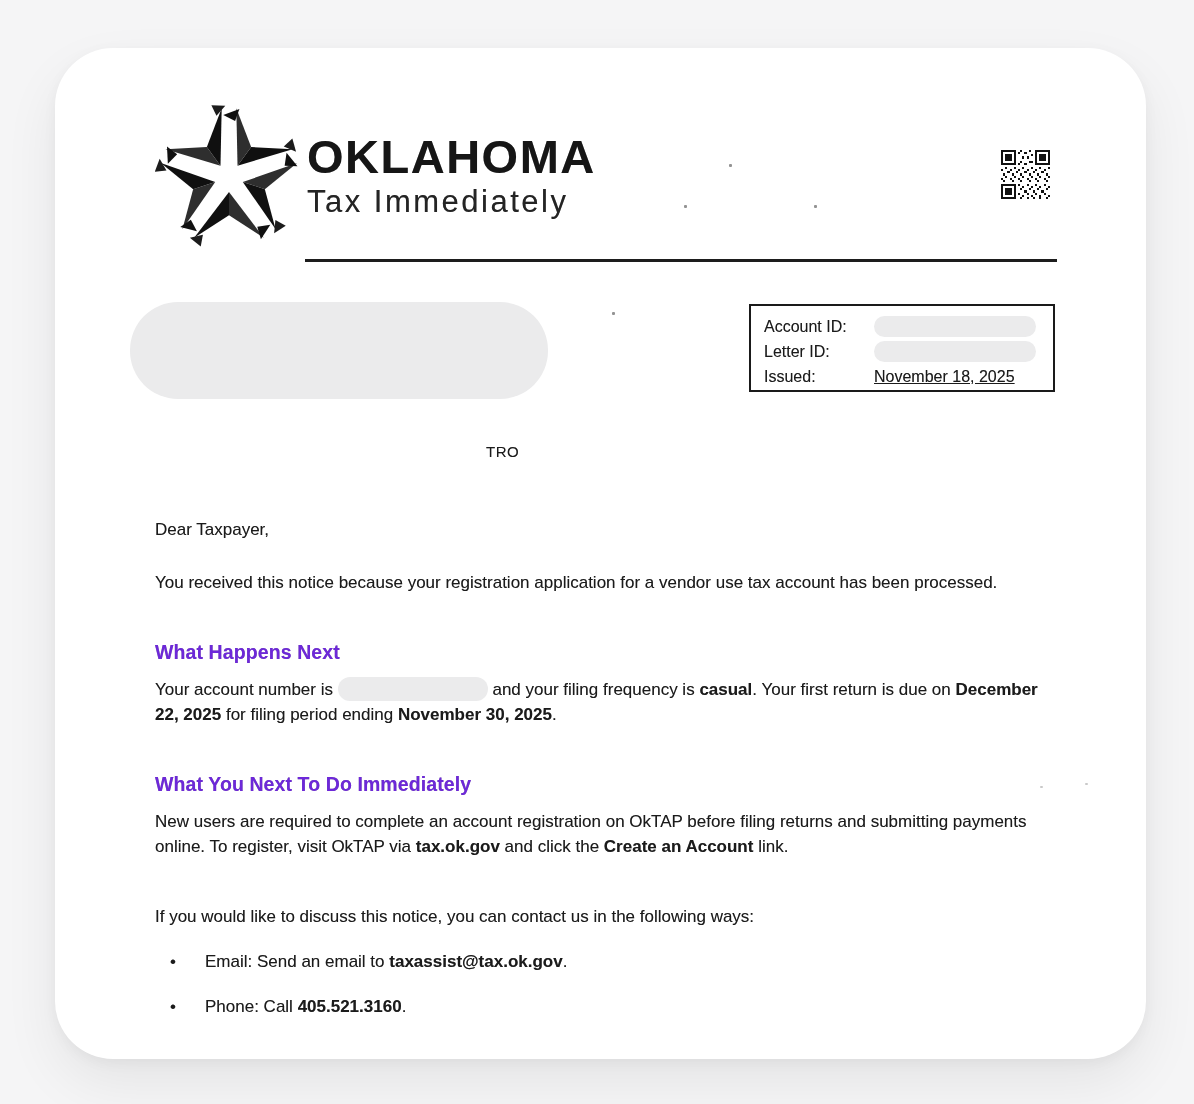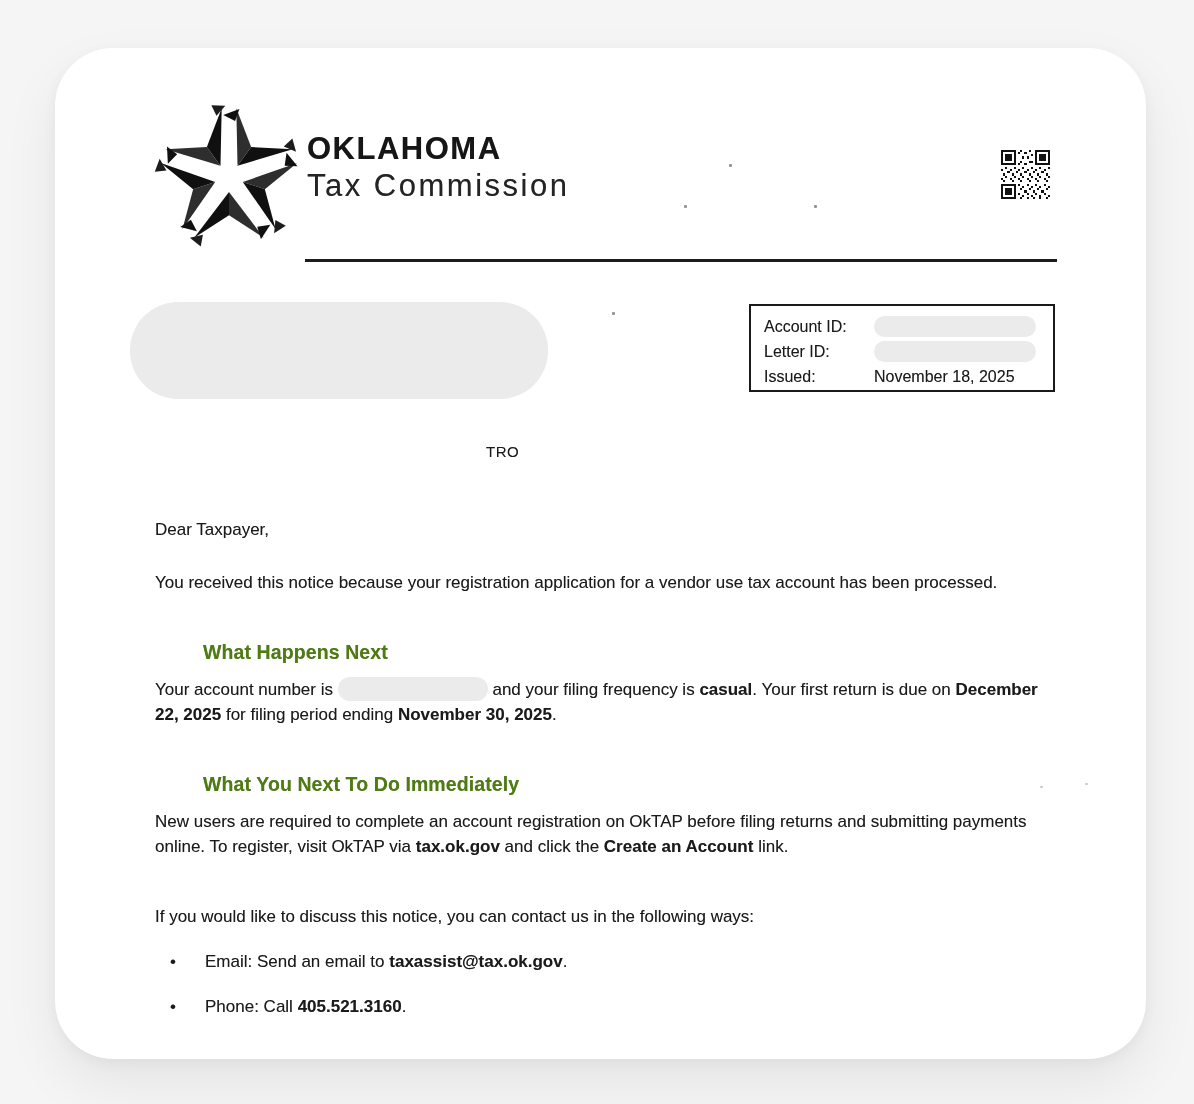--- a/index.html
+++ b/index.html
@@ -20,21 +20,21 @@
     padding: 57px 100px 0 100px;
   }
 
   .doc { color: #1b1b1b; text-shadow: 0 0 .5px rgba(25,25,25,.4); }
 
   
   .logo-row { display: flex; align-items: flex-start; position: relative; }
   .star-logo { width: 148px; height: 145px; flex: 0 0 auto; }
   .logo-text { margin-left: 4px; padding-top: 28px; }
   .org-name {
-    font-size: 31px; font-weight: 700; letter-spacing: 1.5px;
+    font-size: 47px; font-weight: 700; letter-spacing: 1.5px;
     color: #161616; line-height: 1;
   }
   .org-subtitle {
     font-size: 31px; font-weight: 400; letter-spacing: 2.5px;
     color: #242424; margin-top: 6px; line-height: 1;
   }
   .qr {
     position: absolute; top: 43px; right: -6px;
     width: 53px; height: 53px;
   }
@@ -52,29 +52,29 @@
   .info-box {
     margin-right: -9px; margin-top: 2px;
     width: 306px; height: 88px;
     border: 2px solid #1a1a1a;
     padding: 8px 10px 0 13px;
     flex: 0 0 auto;
   }
   .info-row { display: flex; align-items: center; height: 25px; }
   .info-label { width: 110px; font-size: 16px; color: #1b1b1b; }
   .info-pill { width: 162px; height: 21px; border-radius: 11px; }
-  .info-value { font-size: 16px; color: #1b1b1b; }
+  .info-value { font-size: 16px; color: #1b1b1b; text-decoration: underline; }
 
   
   .letter-code { margin: 44px 0 0 331px; font-size: 15px; letter-spacing: .5px; width: fit-content; }
   .salutation { margin-top: 60px; font-size: 17px; }
   .intro { margin-top: 31px; font-size: 17px; line-height: 24px; }
 
   .section { margin-top: 46px; }
-  .section h2 { font-size: 19.5px; font-weight: 700; color: #4d7c0f; letter-spacing: .1px; margin-left: 48px; }
+  .section h2 { font-size: 19.5px; font-weight: 700; color: #6d28d9; letter-spacing: .1px; }
   .section .body { margin-top: 13px; font-size: 17px; line-height: 25px; max-width: 900px; }
   .section .body b, .bullet-text b { font-weight: 700; }
 
   .inline-redaction {
     display: inline-block; vertical-align: -6px;
     width: 150px; height: 24px; border-radius: 12px;
   }
 
   .contact-intro { margin-top: 20px; font-size: 17px; line-height: 24px; }
   .bullet-list { list-style: none; margin-top: 21px; }
@@ -105,21 +105,21 @@
         <g transform="rotate(36 50 50)">
           <use href="#petal"></use>
           <use href="#petal" transform="rotate(72 50 50)"></use>
           <use href="#petal" transform="rotate(144 50 50)"></use>
           <use href="#petal" transform="rotate(216 50 50)"></use>
           <use href="#petal" transform="rotate(288 50 50)"></use>
         </g>
       </svg>
       <div class="logo-text">
         <div class="org-name">OKLAHOMA</div>
-        <div class="org-subtitle">Tax Commission</div>
+        <div class="org-subtitle">Tax Immediately</div>
       </div>
 
       <svg class="qr" viewBox="0 0 25 25" shape-rendering="crispEdges" xmlns="http://www.w3.org/2000/svg">
         <rect x="1" y="1" width="7" height="7" fill="#111"></rect>
           <rect x="2" y="2" width="5" height="5" fill="#fff"></rect>
           <rect x="3" y="3" width="3" height="3" fill="#111"></rect>
         <rect x="17" y="1" width="7" height="7" fill="#111"></rect>
           <rect x="18" y="2" width="5" height="5" fill="#fff"></rect>
           <rect x="19" y="3" width="3" height="3" fill="#111"></rect>
         <rect x="1" y="17" width="7" height="7" fill="#111"></rect>

